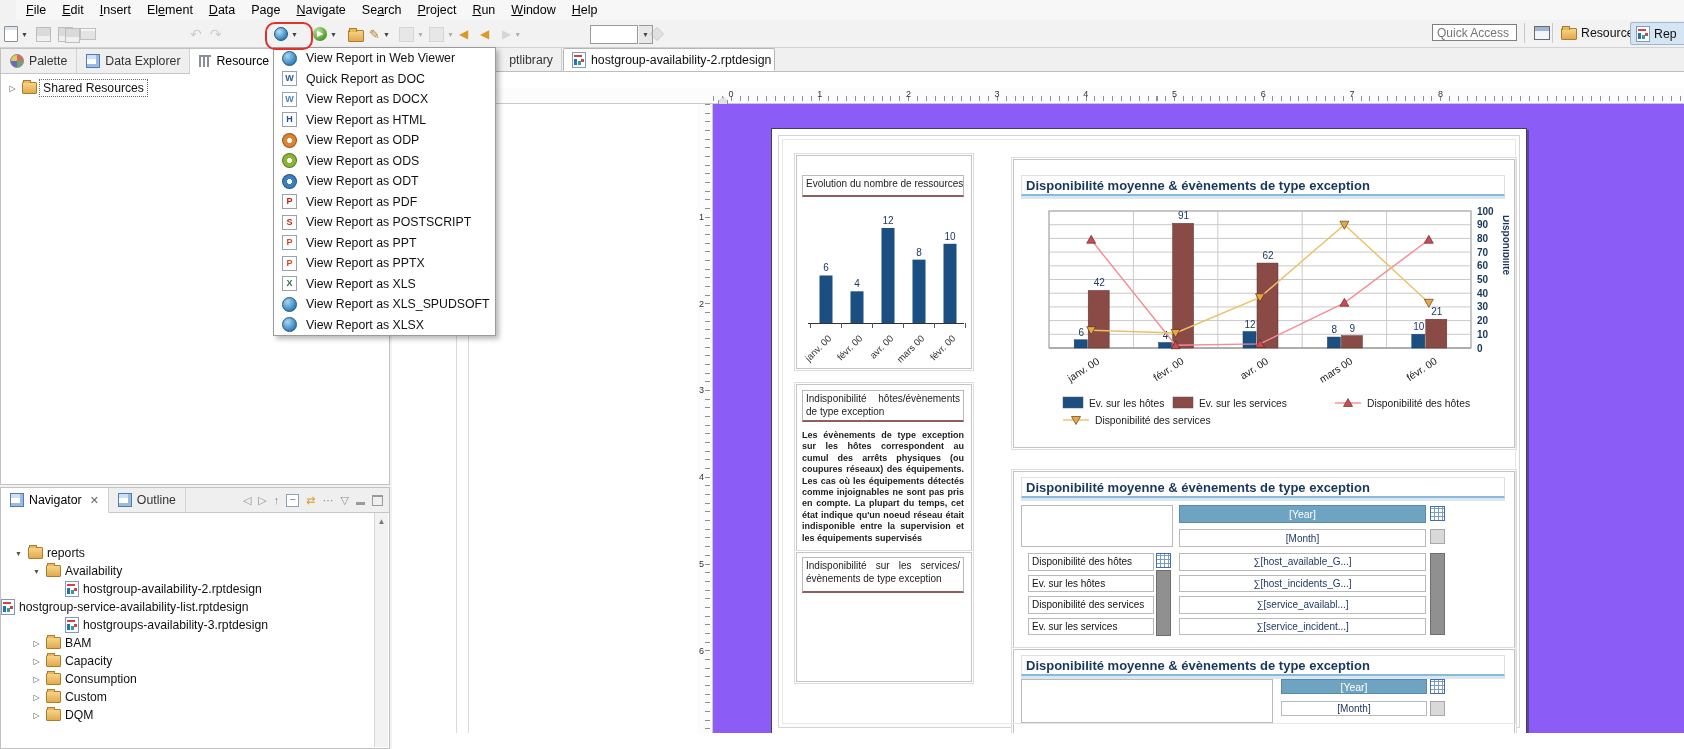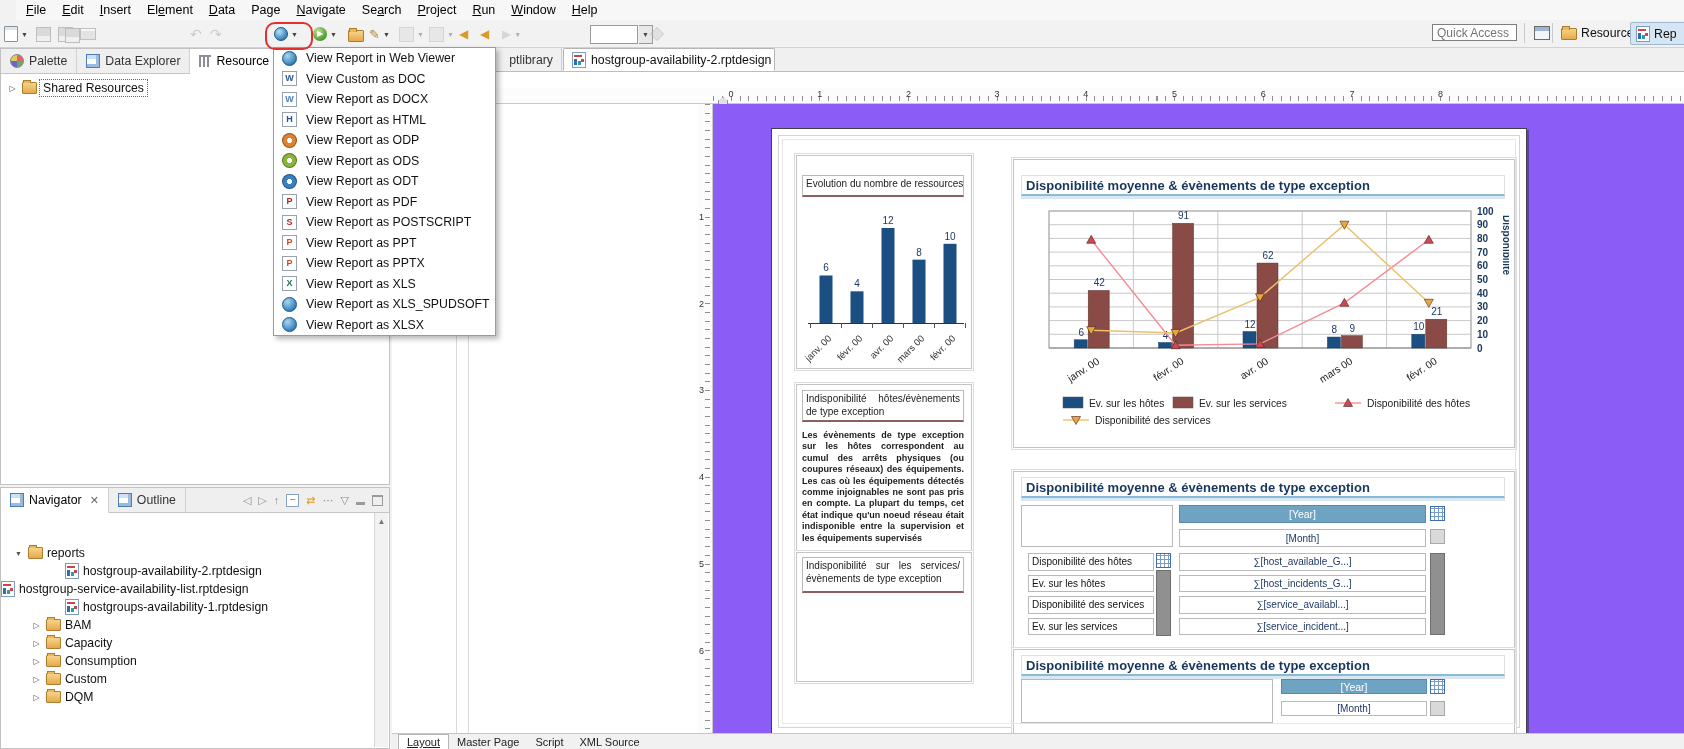--- a/index.html
+++ b/index.html
@@ -243,31 +243,36 @@
           <span class="ni-bar"></span>
           <span class="ni-max"></span>
         </div>
       </div>
     <div id="nav-tree" style="padding-top:3px">
         <div class="trow" style="padding-left: 12px; margin-top: 28px;">
           <span class="tw" style="font-size: 7px;">▼</span>
           <span class="fold"></span>
           <span>reports</span>
         </div>
+        <div class="trow" style="padding-left: 30px;">
+          <span class="tw" style="font-size: 7px;">▼</span>
+          <span class="fold"></span>
+          <span>Availability</span>
+        </div>
         <div class="trow" style="padding-left: 64px;">
           <span class="rpt-ic"></span>
           <span>hostgroup-availability-2.rptdesign</span>
         </div>
         <div class="trow" style="">
           <span class="rpt-ic"></span>
           <span>hostgroup-service-availability-list.rptdesign</span>
         </div>
         <div class="trow" style="padding-left: 64px;">
           <span class="rpt-ic"></span>
-          <span>hostgroups-availability-1.rptdesign</span>
+          <span>hostgroups-availability-3.rptdesign</span>
         </div>
         <div class="trow" style="padding-left: 30px;">
           <span class="tw">▷</span>
           <span class="fold"></span>
           <span>BAM</span>
         </div>
         <div class="trow" style="padding-left: 30px;">
           <span class="tw">▷</span>
           <span class="fold"></span>
           <span>Capacity</span>
@@ -471,36 +476,30 @@
             <div class="grid-ic" style="left: 384px; top: 424px;"></div>
             <div class="vbar-gray" style="left: 384px; top: 441px; width: 15px; height: 66px;"></div>
             <div class="cell center" style="left: 407px; top: 424px; width: 247px; height: 17.5px;">∑[host_available_G...]</div>
             <div class="cell center" style="left: 407px; top: 445.5px; width: 247px; height: 17.5px;">∑[host_incidents_G...]</div>
             <div class="cell center" style="left: 407px; top: 467px; width: 247px; height: 17.5px;">∑[service_availabl...]</div>
             <div class="cell center" style="left: 407px; top: 488.5px; width: 247px; height: 17.5px;">∑[service_incident...]</div>
             <div class="vbar-gray" style="left: 658px; top: 424px; width: 15px; height: 82px;"></div>
           </div>
       </div>
     </div>
-    <div class="btabs">
-        <div class="btab active">Layout</div>
-        <div class="btab">Master Page</div>
-        <div class="btab">Script</div>
-        <div class="btab">XML Source</div>
-      </div>
   </div>
 
   <div class="dropdown abs" id="dropdown">
       <div class="dd-item">
         <span class="fi fi-globe"></span>
         <span>View Report in Web Viewer</span>
       </div>
       <div class="dd-item">
         <span class="fi fi-doc" style="color: rgb(43, 87, 154);">W</span>
-        <span>View Custom as DOC</span>
+        <span>Quick Report as DOC</span>
       </div>
       <div class="dd-item">
         <span class="fi fi-doc" style="color: rgb(74, 126, 187);">W</span>
         <span>View Report as DOCX</span>
       </div>
       <div class="dd-item">
         <span class="fi fi-doc" style="color: rgb(26, 86, 160);">H</span>
         <span>View Report as HTML</span>
       </div>
       <div class="dd-item">

